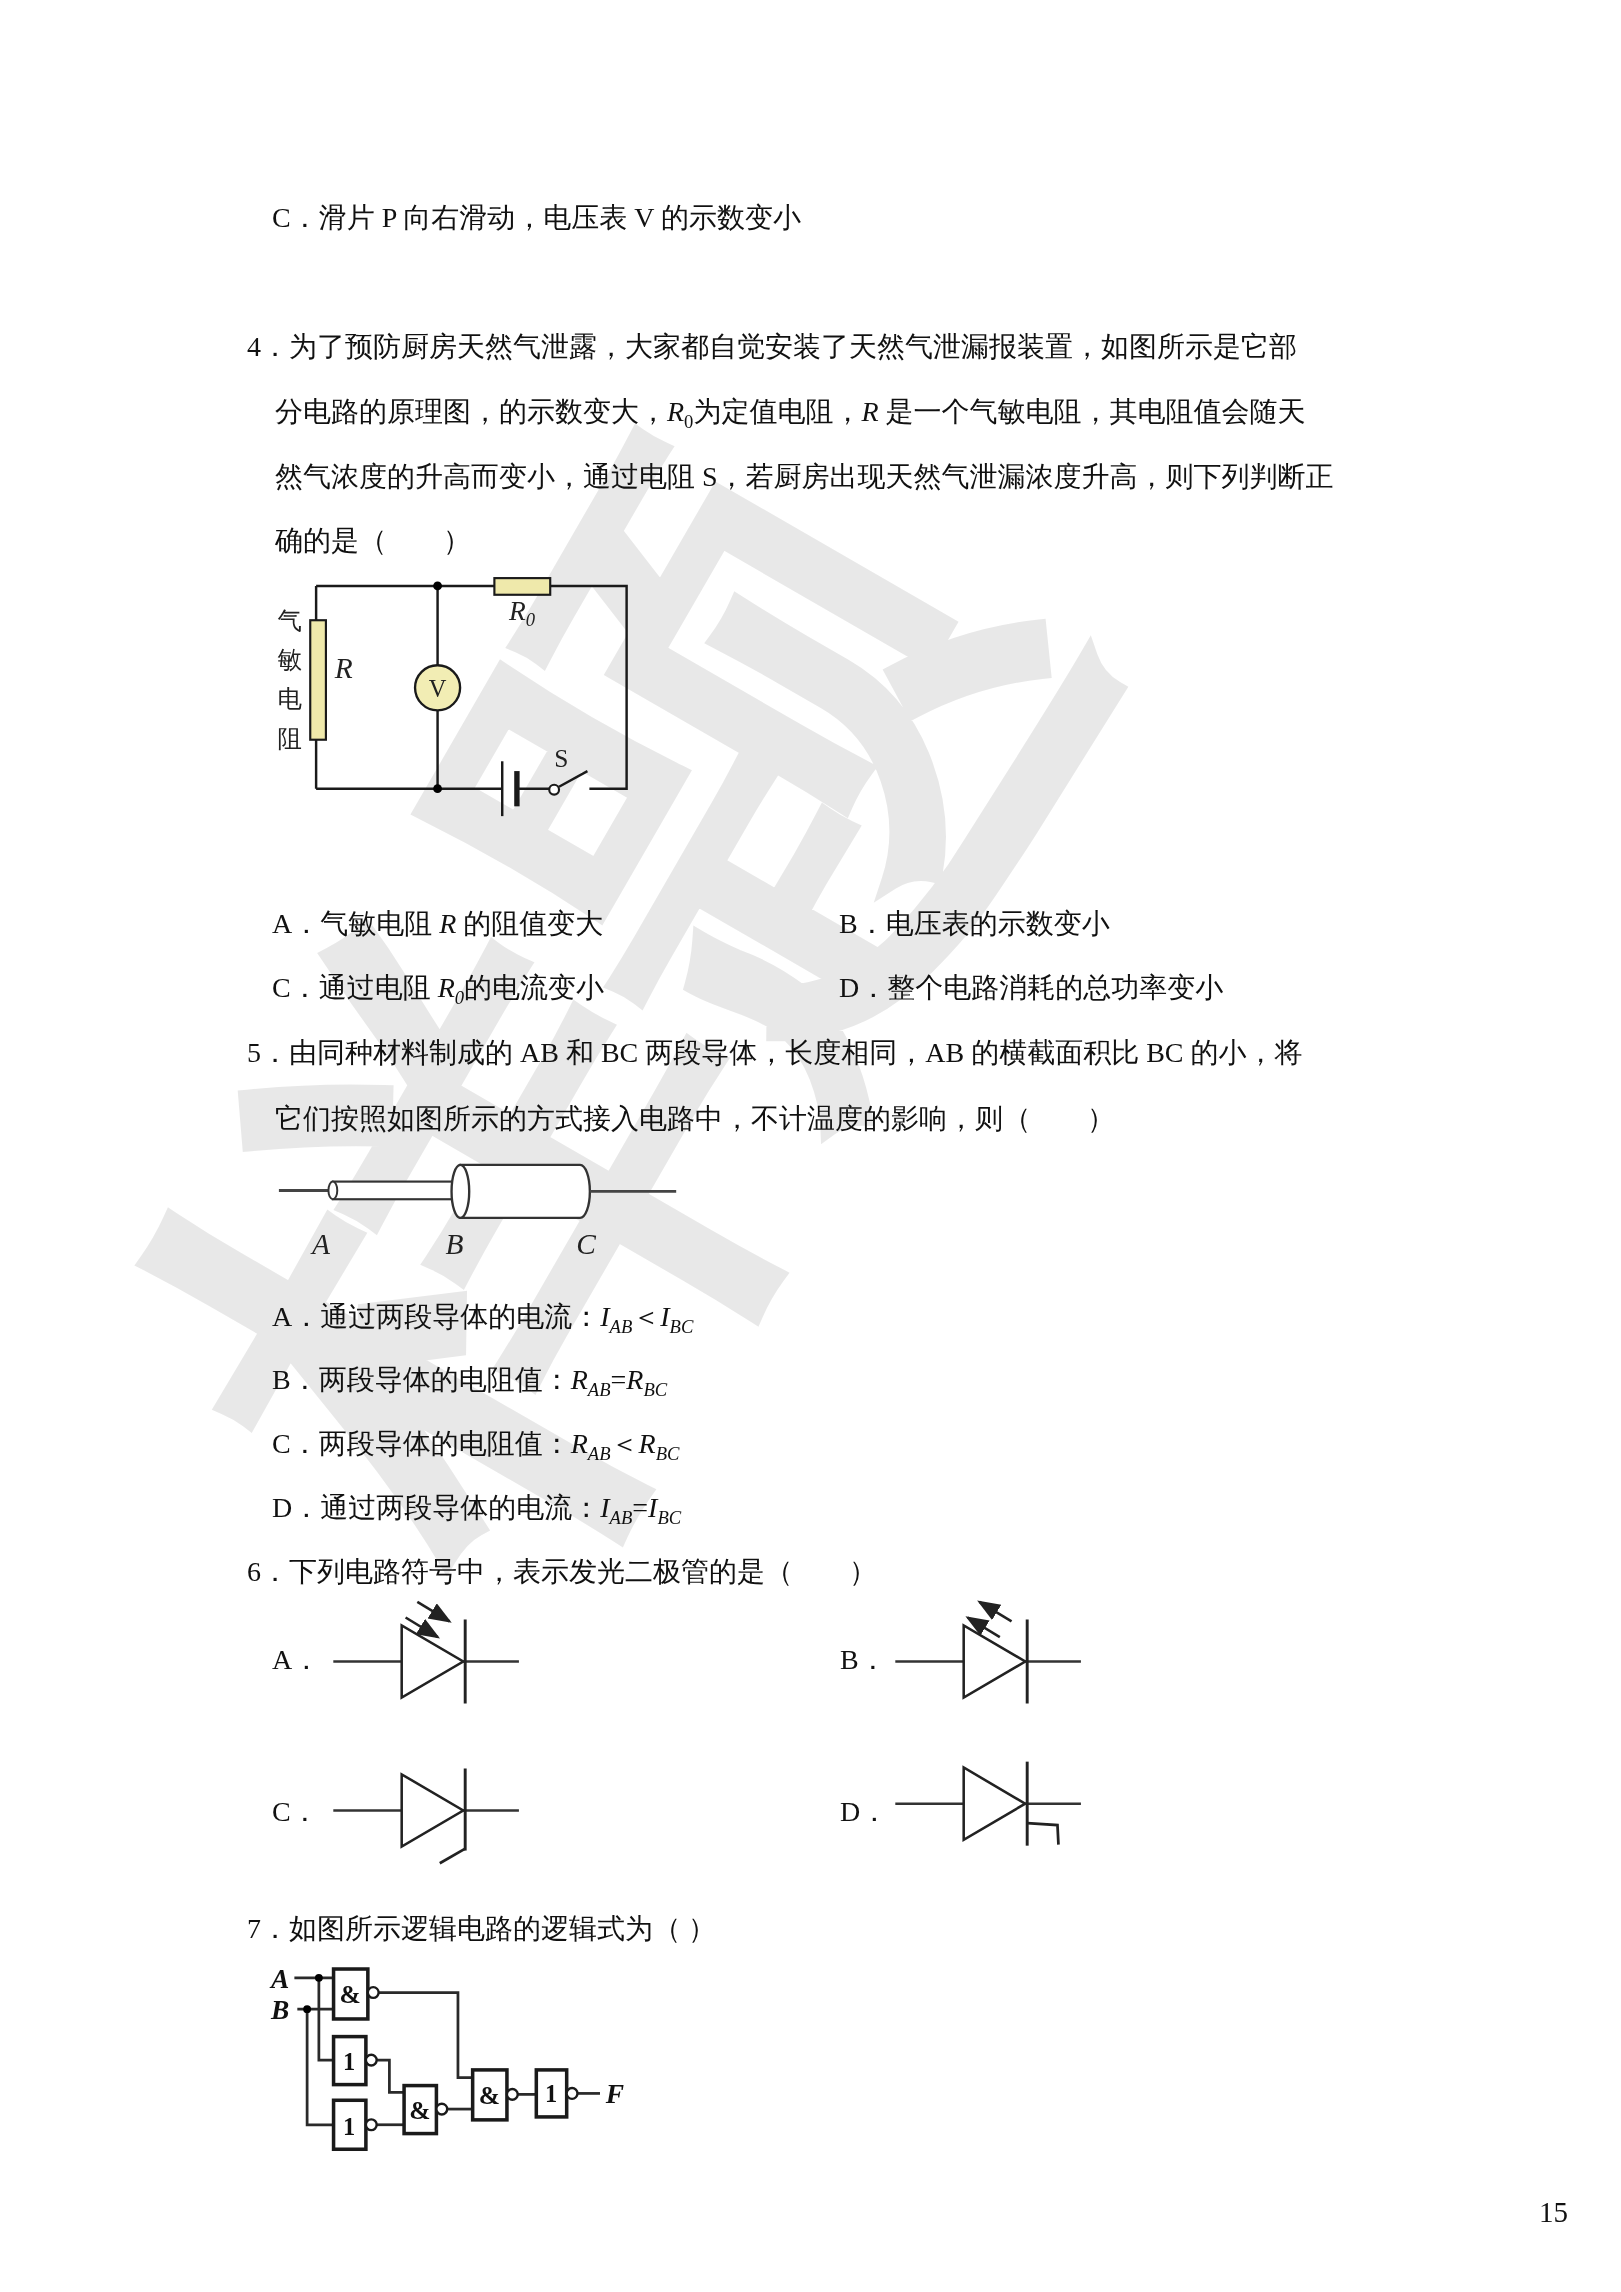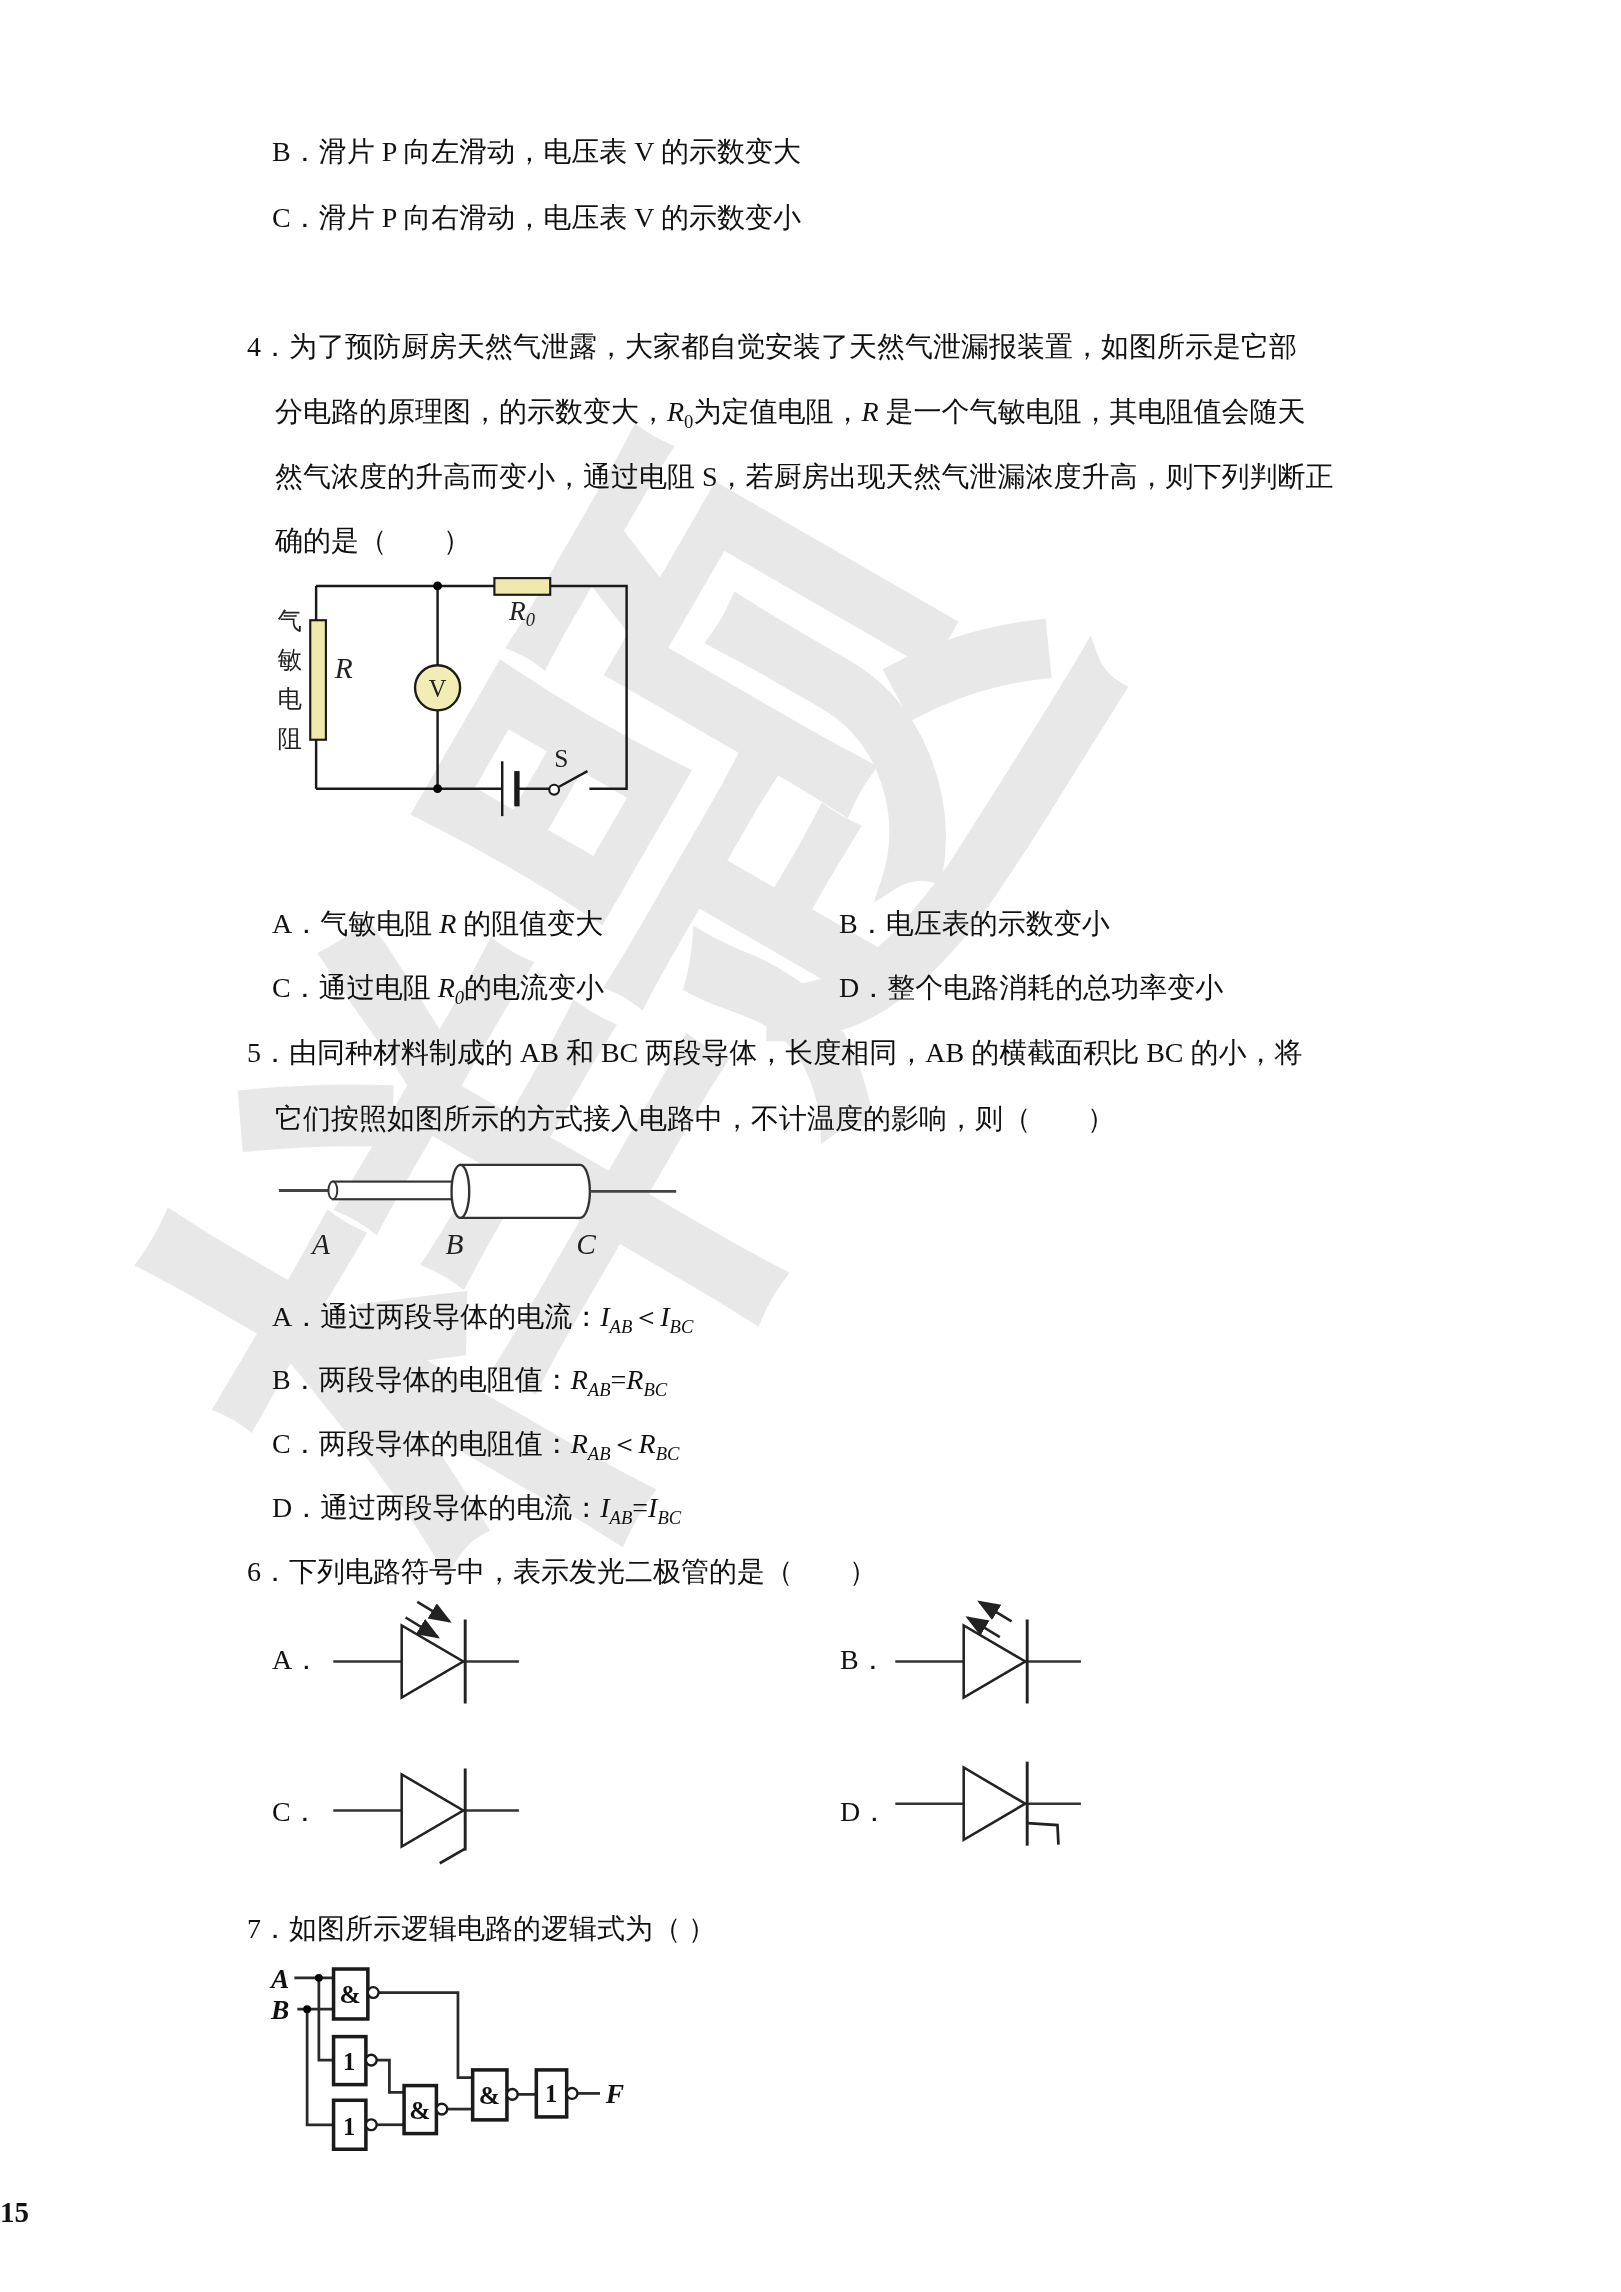--- a/index.html
+++ b/index.html
@@ -8,33 +8,32 @@
   .watermark{position:absolute;left:-9.8px;top:676px;width:1255px;height:686px;
         display:flex;align-items:center;justify-content:center;
         transform:rotate(-60deg);font-size:588px;font-weight:bold;letter-spacing:-33px;
         color:#000;opacity:0.085;z-index:0;user-select:none;white-space:nowrap;}
   .content{position:absolute;inset:0;z-index:1;}
   .line{position:absolute;font-size:28px;line-height:33px;white-space:pre;}
   .line i{font-style:italic;}
   sub{font-size:18.6px;line-height:0;}
   sub.si{font-style:italic;}
   .fig{position:absolute;}
-  .pagenum{position:absolute;left:0;width:1568px;top:2196px;text-align:left;font-size:29px;font-weight:bold;}
+  .pagenum{position:absolute;left:0;width:1568px;top:2196px;text-align:right;font-size:29px;}
   svg text{font-family:"Liberation Serif","DejaVu Serif",serif;}
 </style>
 </head>
 <body>
 
 <div class="page">
 
   <div class="watermark">样题</div>
 
   <div class="content">
 
-    <div class="line" style="left:272px;top:135px"><span>B．</span><span>滑片 P 向左滑动，电压表 V 的示数变大</span></div>
     <div class="line" style="left:272px;top:201px"><span>C．</span><span>滑片 P 向右滑动，电压表 V 的示数变小</span></div>
 
     <div class="line" style="left:247px;top:330px"><span>4．</span><span>为了预防厨房天然气泄露，大家都自觉安装了天然气泄漏报装置，如图所示是它部</span></div>
     <div class="line" style="left:275px;top:395px"><span>分电路的原理图，的示数变大，</span><i>R</i><sub>0</sub><span>为定值电阻，</span><i>R</i><span> 是一个气敏电阻，其电阻值会随天</span></div>
     <div class="line" style="left:275px;top:460px">然气浓度的升高而变小，通过电阻 S，若厨房出现天然气泄漏浓度升高，则下列判断正</div>
     <div class="line" style="left:275px;top:524px">确的是（　　）</div>
 
     <svg class="fig" style="left:274px;top:573px" width="382" height="260" viewBox="0 0 390 265">
       <g stroke="#1a1a1a" stroke-width="2.5" fill="none">
         <path d="M43,13 H360 V220 H322"></path>

